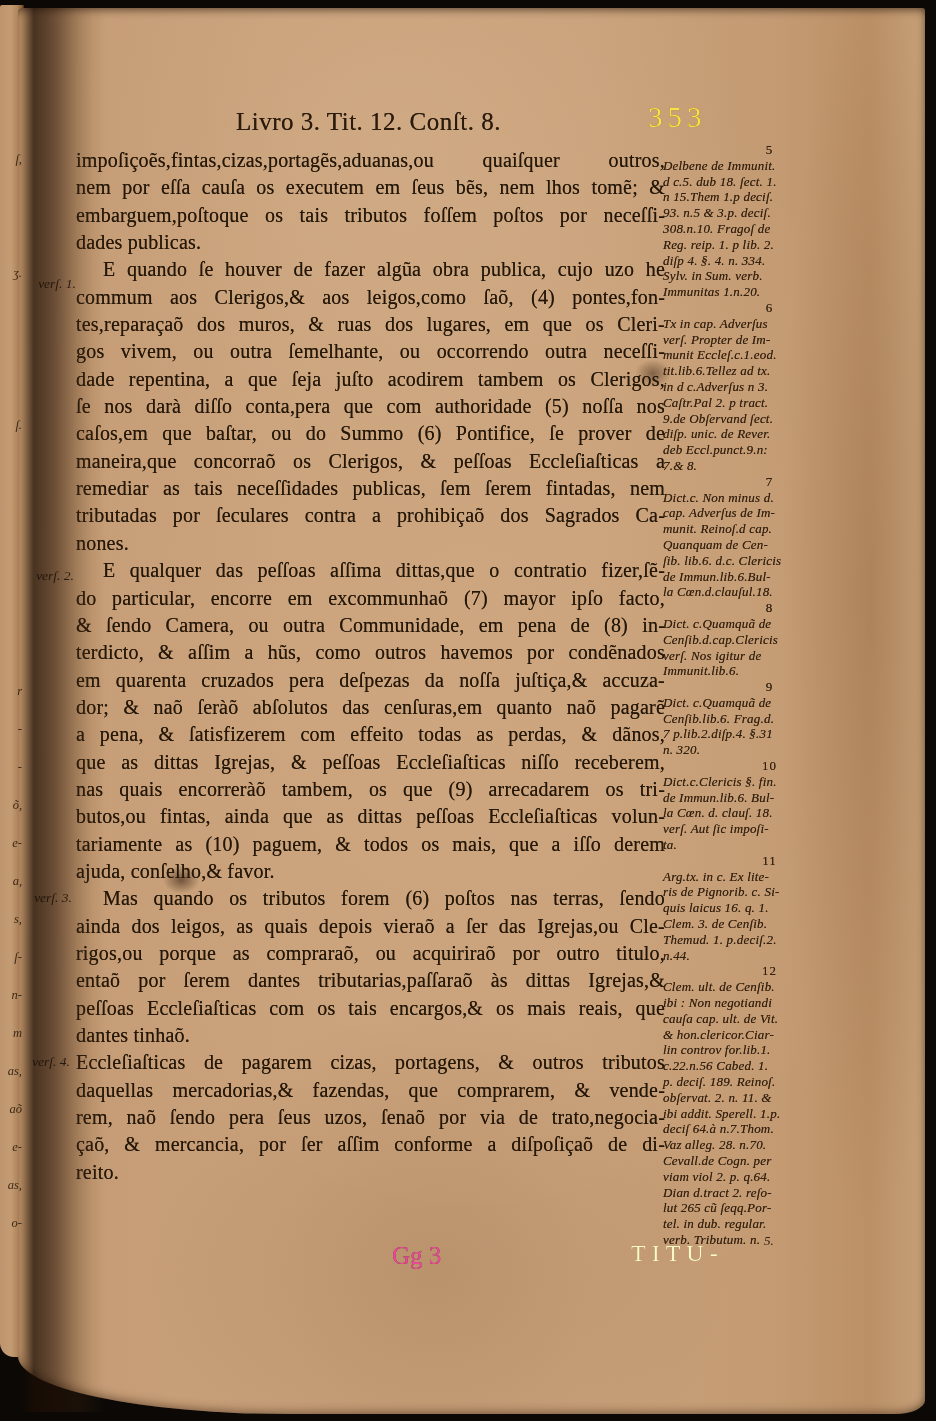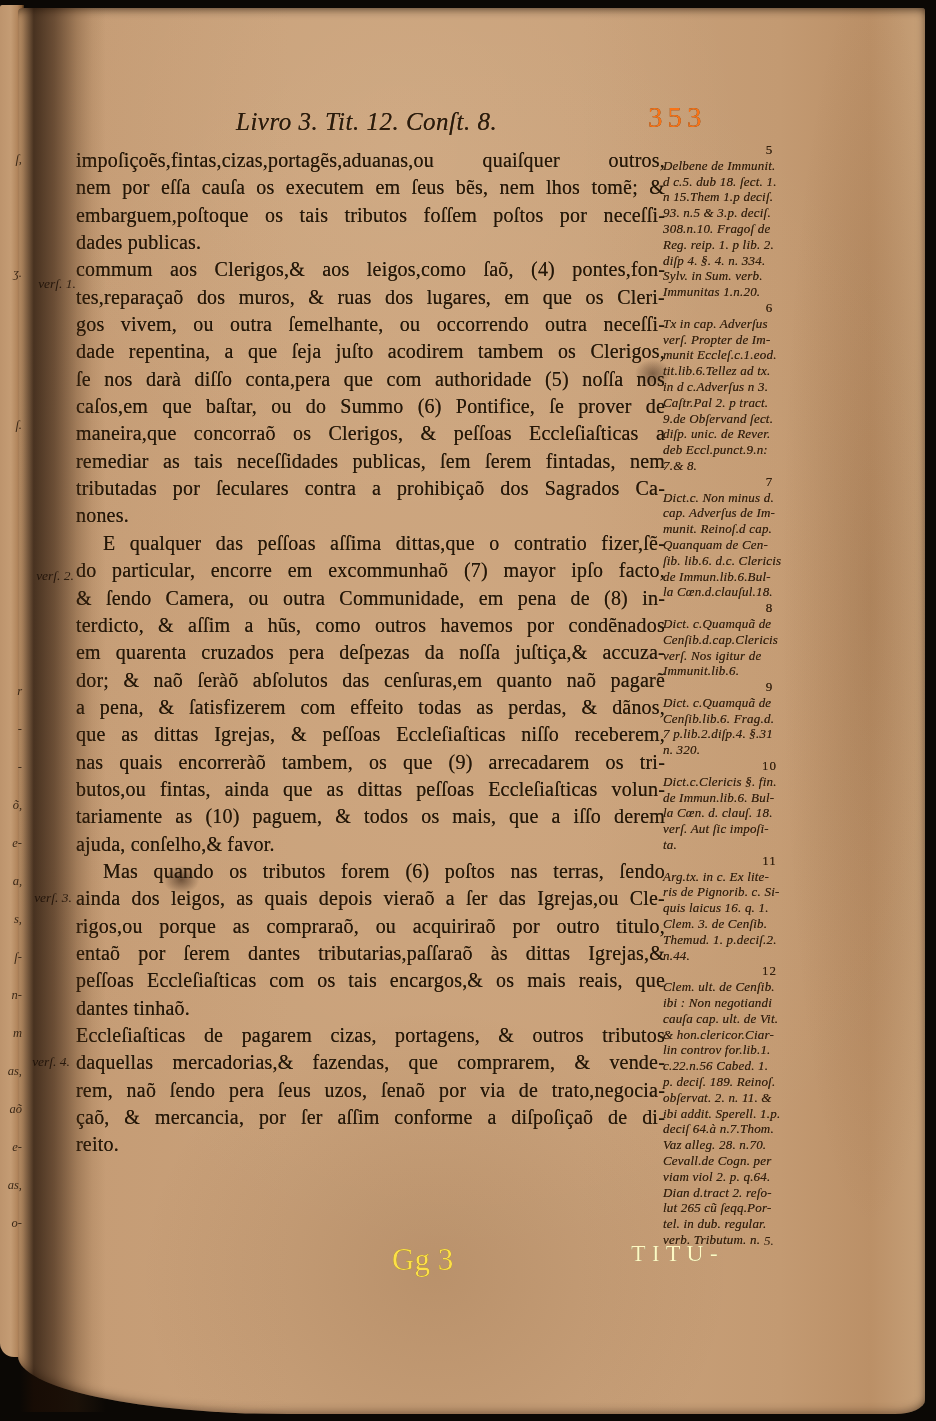--- a/index.html
+++ b/index.html
@@ -44,24 +44,24 @@
 
   
   .gutter{
     position:absolute;left:20px;top:8px;width:86px;height:1404px;z-index:5;pointer-events:none;
     background:linear-gradient(90deg,
       rgba(28,14,5,0) 0%, rgba(28,14,5,.72) 16%, rgba(38,19,7,.55) 40%,
       rgba(70,42,18,.28) 66%, rgba(95,60,28,.1) 84%, rgba(95,60,28,0) 100%);
   }
 
   .running-head{position:absolute;left:236px;top:108px;z-index:3;
-    font-style:italic;font-size:25px;color:#2a1b0c;letter-spacing:.5px;
+    font-size:25px;color:#2a1b0c;letter-spacing:.5px;
     text-shadow:0 0 .6px rgba(42,27,12,.8)}
   .page-number{position:absolute;left:648px;top:101px;z-index:3;
-    font-size:29px;color:#f97316;letter-spacing:5px;
+    font-size:29px;color:#fde047;letter-spacing:5px;
     text-shadow:0 0 .6px rgba(42,27,12,.8)}
 
   .body-text{position:absolute;left:76px;top:147px;width:589px;z-index:3;
     color:#241708;font-size:20px;text-shadow:0 0 .5px rgba(36,23,8,.75)}
   .bline{height:27.35px;line-height:27.35px;letter-spacing:.2px;
     text-align:justify;text-align-last:justify;overflow:visible}
   .bline.end{text-align-last:left}
   .bline.ind{padding-left:27px}
 
   .sidenotes{position:absolute;left:663px;top:142px;width:213px;z-index:3;
@@ -70,21 +70,21 @@
   .srow.num{font-style:normal;text-align:center;letter-spacing:1px}
 
   .marker{position:absolute;width:62px;text-align:right;z-index:3;
     font-style:italic;font-size:13.5px;color:#241a10}
   .m1{left:14px;top:276px}
   .m2{left:12px;top:568px}
   .m3{left:10px;top:890px}
   .m4{left:8px;top:1054px}
 
   .signature{position:absolute;left:392px;top:1242px;z-index:3;
-    font-size:31px;color:#fde047;text-shadow:0 0 .6px rgba(42,27,12,.8)}
+    font-size:25px;color:#ec4899;text-shadow:0 0 .6px rgba(42,27,12,.8)}
   .catchword{position:absolute;left:631px;top:1240px;z-index:3;
     font-size:24px;letter-spacing:6px;color:#fef9c3;text-shadow:0 0 .6px rgba(42,27,12,.8)}
   .overflow-note{position:absolute;left:764px;top:1233px;z-index:3;
     font-size:13px;font-style:italic;color:#33200e}
 </style>
 </head>
 <body>
 
 <div class="scan">
 
@@ -130,20 +130,21 @@
   <div class="marker m1">verſ. 1.</div>
   <div class="marker m2">verſ. 2.</div>
   <div class="marker m3">verſ. 3.</div>
   <div class="marker m4">verſ. 4.</div>
 
   <div class="body-text">
       <div class="bline">impoſiçoẽs,fintas,cizas,portagẽs,aduanas,ou quaiſquer outros,</div>
       <div class="bline">nem por eſſa cauſa os executem em ſeus bẽs, nem lhos tomẽ; &amp;</div>
       <div class="bline">embarguem,poſtoque os tais tributos foſſem poſtos por neceſſi-</div>
       <div class="bline end">dades publicas.</div>
+      <div class="bline ind">E quando ſe houver de fazer algũa obra publica, cujo uzo he</div>
       <div class="bline">commum aos Clerigos,&amp; aos leigos,como ſaõ, (4) pontes,fon-</div>
       <div class="bline">tes,reparaçaõ dos muros, &amp; ruas dos lugares, em que os Cleri-</div>
       <div class="bline">gos vivem, ou outra ſemelhante, ou occorrendo outra neceſſi-</div>
       <div class="bline">dade repentina, a que ſeja juſto acodirem tambem os Clerigos,</div>
       <div class="bline">ſe nos darà diſſo conta,pera que com authoridade (5) noſſa nos</div>
       <div class="bline">caſos,em que baſtar, ou do Summo (6) Pontifice, ſe prover de</div>
       <div class="bline">maneira,que concorraõ os Clerigos, &amp; peſſoas Eccleſiaſticas a</div>
       <div class="bline">remediar as tais neceſſidades publicas, ſem ſerem fintadas, nem</div>
       <div class="bline">tributadas por ſeculares contra a prohibiçaõ dos Sagrados Ca-</div>
       <div class="bline end">nones.</div>

